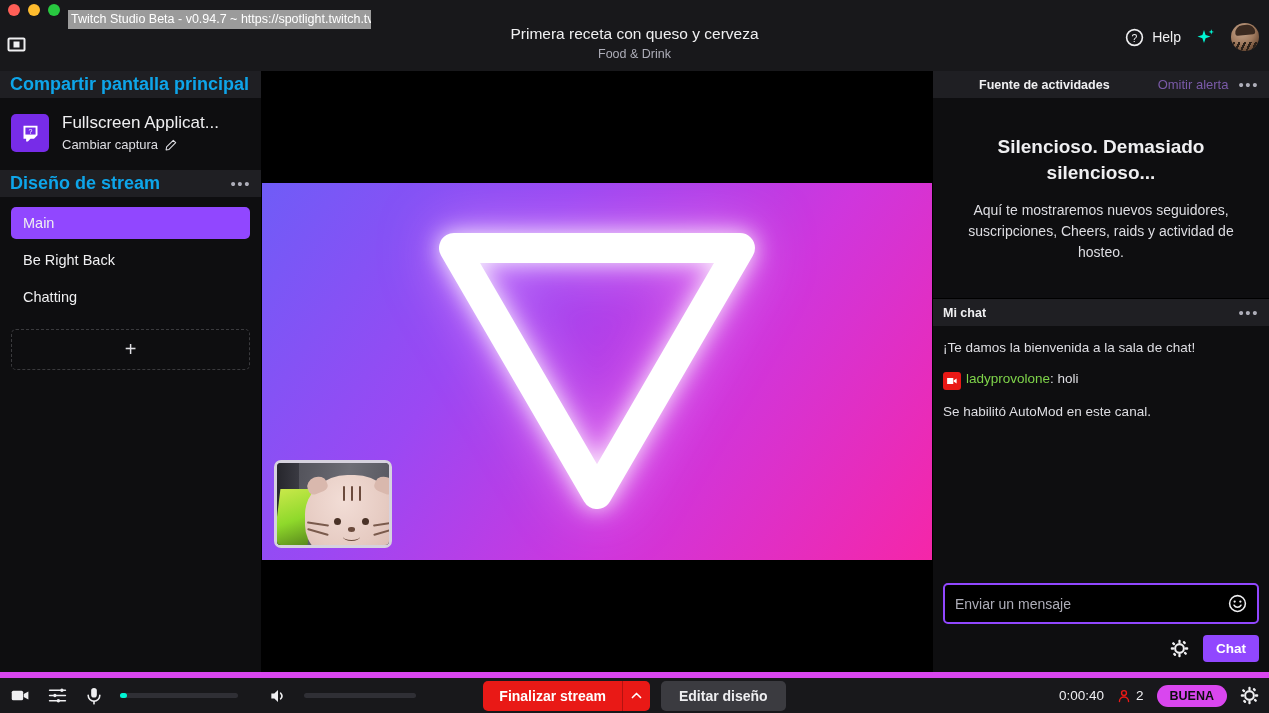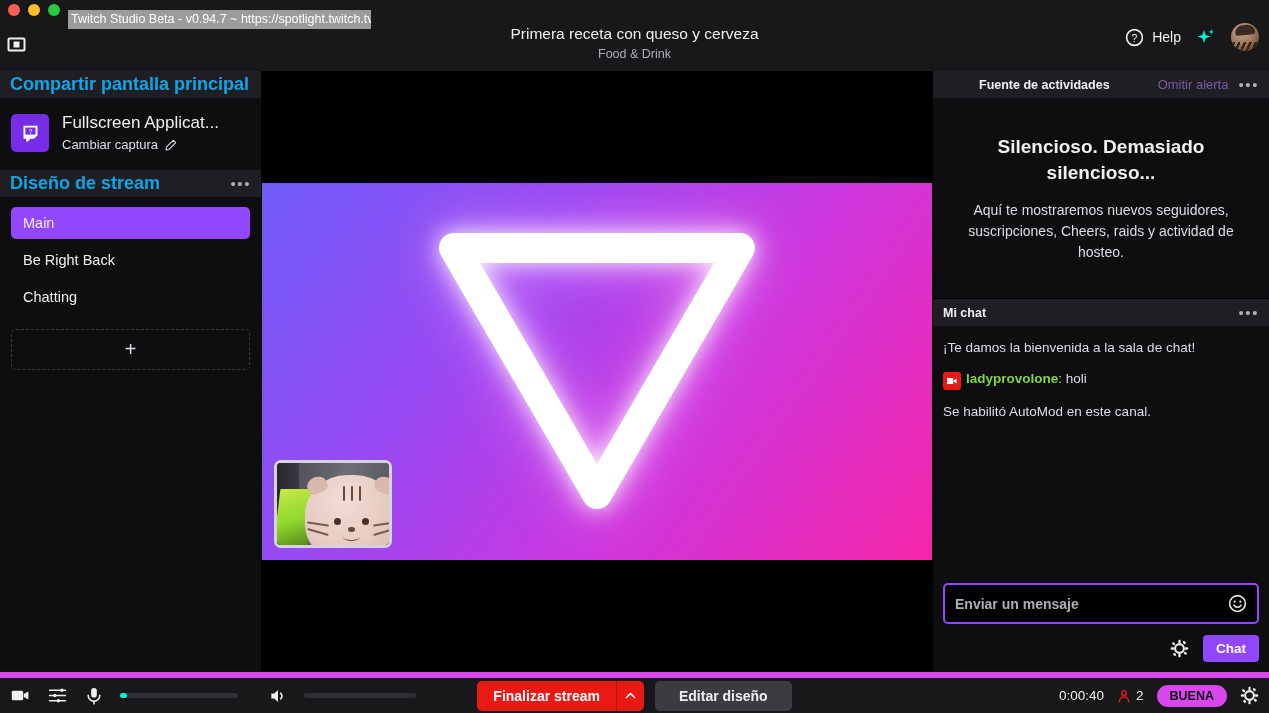--- a/index.html
+++ b/index.html
@@ -222,29 +222,29 @@
   .chat-body { flex: 1 1 auto; padding: 12px 10px 0 10px; overflow: hidden; }
   .chat-line {
     color: #dedee3; font-size: 13.5px; line-height: 19px;
     margin-bottom: 12px; word-wrap: break-word;
   }
   .badge-cam {
     display: inline-flex; align-items: center; justify-content: center;
     width: 18px; height: 18px; background: #e91916; border-radius: 3px;
     vertical-align: -4px; margin-right: 5px;
   }
-  .user-name { font-weight: bold; }
+  .user-name { font-weight: normal; }
 
   .chat-input-wrap { padding: 0 10px 10px 10px; }
   .chat-input {
     height: 41px; border: 2px solid #9147ff; border-radius: 5px;
     background: #000; display: flex; align-items: center;
     padding: 0 10px; gap: 8px;
   }
-  .chat-input .ph { flex: 1 1 auto; color: #adadb8; font-size: 14px; font-weight: bold; }
+  .chat-input .ph { flex: 1 1 auto; color: #adadb8; font-size: 14px; }
   .chat-actions {
     display: flex; align-items: center; justify-content: flex-end;
     gap: 14px; margin-top: 11px;
   }
   .chat-btn {
     background: #9147ff; color: #fff; font-size: 13.5px; font-weight: bold;
     border: none; border-radius: 4px; padding: 6px 13px; cursor: pointer;
     font-family: "Liberation Sans", sans-serif;
   }
 
@@ -279,21 +279,21 @@
     border: none; border-radius: 5px 0 0 5px; padding: 0 16px; height: 30px;
     cursor: pointer; font-family: "Liberation Sans", sans-serif;
   }
   .end-caret {
     background: #e91916; border-left: 1px solid #b31310; width: 28px; height: 30px;
     border-radius: 0 5px 5px 0; display: flex; align-items: center; justify-content: center;
     cursor: pointer;
   }
   .edit-btn {
     background: #3b3b40; color: #efeff1; font-size: 14px; font-weight: bold;
-    border: none; border-radius: 5px; padding: 0 24px; height: 30px;
+    border: none; border-radius: 5px; padding: 0 18px; height: 30px;
     cursor: pointer; font-family: "Liberation Sans", sans-serif;
   }
   .bb-right {
     margin-left: auto; display: flex; align-items: center; gap: 13px;
     position: relative; z-index: 2;
   }
   .timer { color: #efeff1; font-size: 13.5px; }
   .viewers { display: flex; align-items: center; gap: 5px; color: #efeff1; font-size: 13.5px; }
   .quality-pill {
     background: #d946ef; color: #0e0e10; font-size: 12.5px; font-weight: bold;

